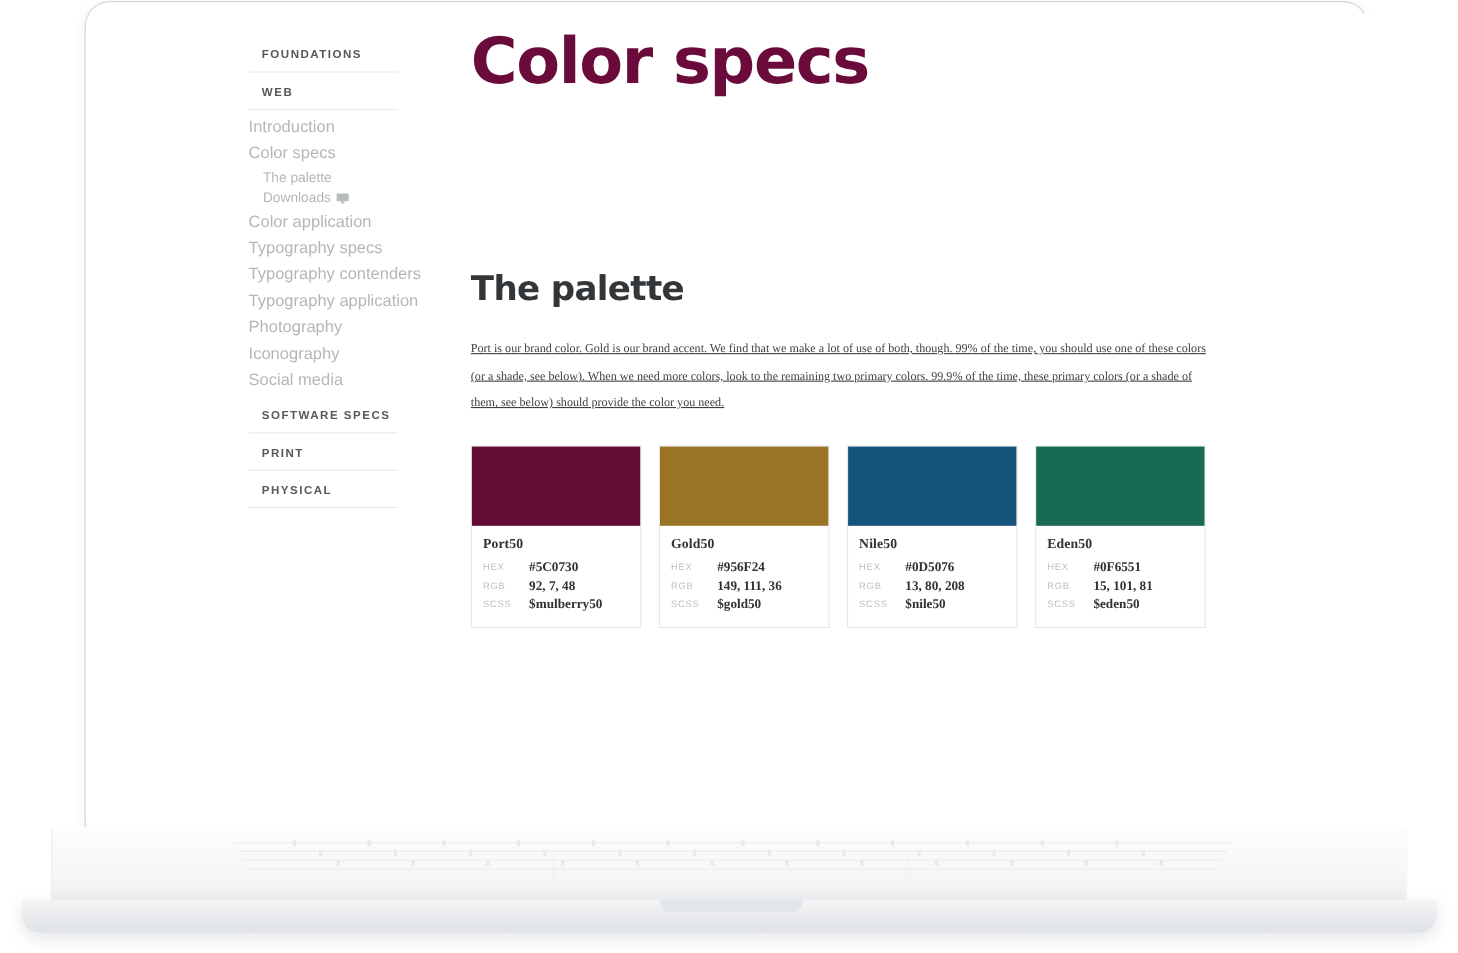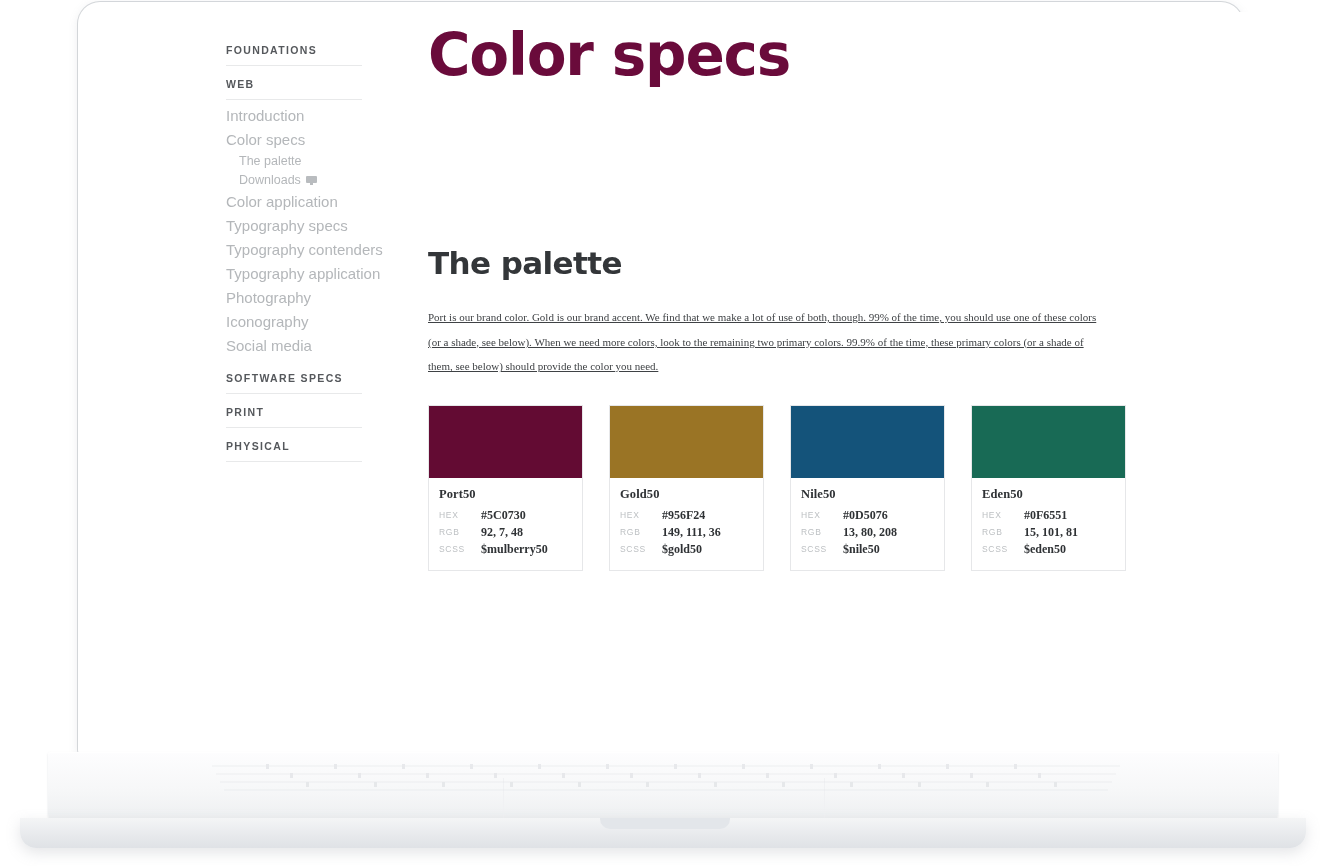--- a/index.html
+++ b/index.html
@@ -106,20 +106,21 @@
     padding: 20px 26px 0 60px;
   }
 
   .nav-section-title {
     font-size: 10.5px;
     font-weight: bold;
     letter-spacing: 1.35px;
     color: #55585c;
     text-transform: uppercase;
     padding: 12px 0 9px 0;
+    margin-left: 12px;
   }
   .nav-rule {
     height: 1px;
     background: #e8e9ea;
     width: 100%;
   }
 
   .nav-list { padding: 4px 0 2px 0; }
 
   .nav-link {
@@ -206,21 +207,21 @@
     font-size: 11px;
     line-height: 24.6px;
     color: #3f4245;
     max-width: 680px;
     text-decoration: underline;
   }
 
   
   #swatch-grid {
     display: flex;
-    gap: 26px;
+    gap: 16px;
     margin-top: 26px;
   }
 
   .swatch-card {
     width: 155px;
     background: #ffffff;
     border: 1px solid #e6e7e9;
     cursor: pointer;
   }
 

